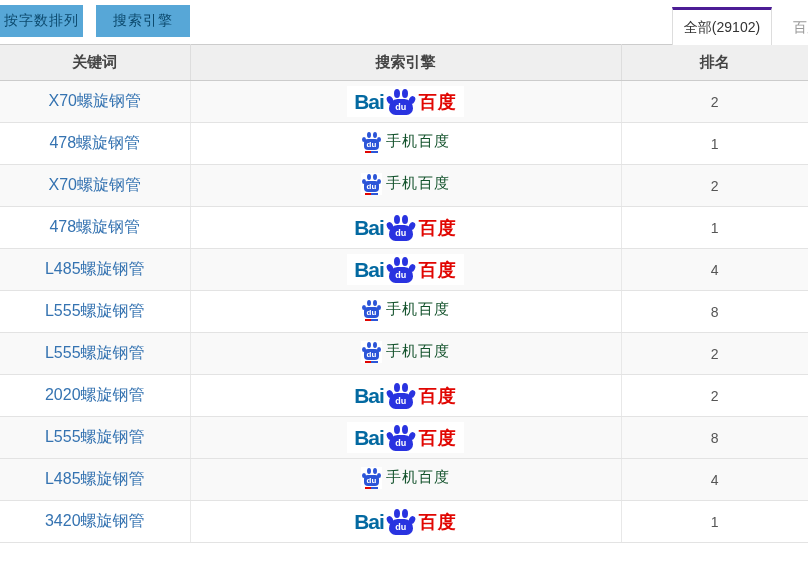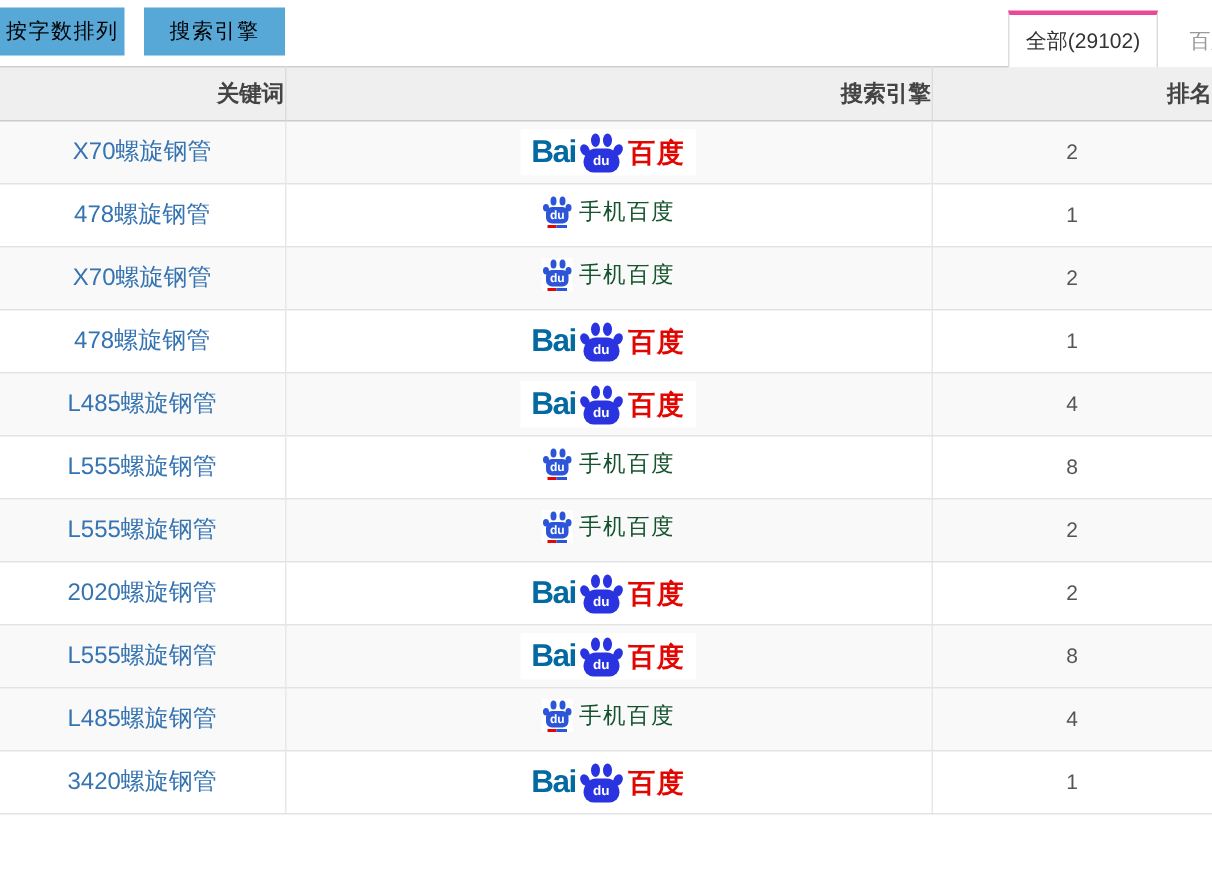--- a/index.html
+++ b/index.html
@@ -2,37 +2,37 @@
 <html><head>
 <meta charset="utf-8">
 <style>
   * { margin: 0; padding: 0; box-sizing: border-box; }
   html, body { width: 808px; height: 583px; overflow: hidden; background: #fff;
     font-family: "Liberation Sans", "DejaVu Sans", sans-serif; }
 
   
   .topbar { position: relative; width: 808px; height: 44px; background: #fff; }
   .sort-btn { position: absolute; top: 5px; height: 32px; border: none;
-    background: #57a7d7; color: #000000; font-size: 14px; cursor: pointer;
+    background: #57a7d7; color: #0c4a6e; font-size: 14px; cursor: pointer;
     font-family: Liberation Mono, monospace; letter-spacing: 1px; }
   .sort-btn.first { left: 0; width: 83px; }
   .sort-btn.second { left: 96px; width: 94px; }
 
   .tabs { position: absolute; left: 672px; top: 7px; display: flex; z-index: 5; }
   .tab { height: 38px; line-height: 34px; text-align: center; font-size: 14px;
     background: #fff; cursor: pointer; white-space: nowrap; }
-  .tab.active { width: 100px; color: #333; border-top: 3px solid #ec4899;
+  .tab.active { width: 100px; color: #333; border-top: 3px solid #4c1d95;
     border-left: 1px solid #ddd; border-right: 1px solid #ddd; }
   .tab.inactive { width: 70px; color: #999; padding-top: 3px; }
 
   
   table { width: 808px; border-collapse: collapse; table-layout: fixed; }
   col.c-kw { width: 190px; } col.c-se { width: 431px; } col.c-rk { width: 187px; }
   th { height: 36px; background: #efefef; color: #444; font-size: 15px;
-    font-weight: bold; text-align: right;
+    font-weight: bold; text-align: center;
     border-top: 1px solid #ccc; border-bottom: 1px solid #ccc;
     border-right: 1px solid #ddd; }
   th:last-child { border-right: none; }
   td { height: 42px; text-align: center; vertical-align: middle;
     border-bottom: 1px solid #e3e3e3; border-right: 1px solid #e8e8e8;
     background: #fff; }
   td:last-child { border-right: none; }
   tr.odd td { background: #f9f9f9; }
   .kw-link { color: #3573b1; font-size: 16px; text-decoration: none; cursor: pointer; }
   .rank-val { color: #555; font-size: 14px; }

